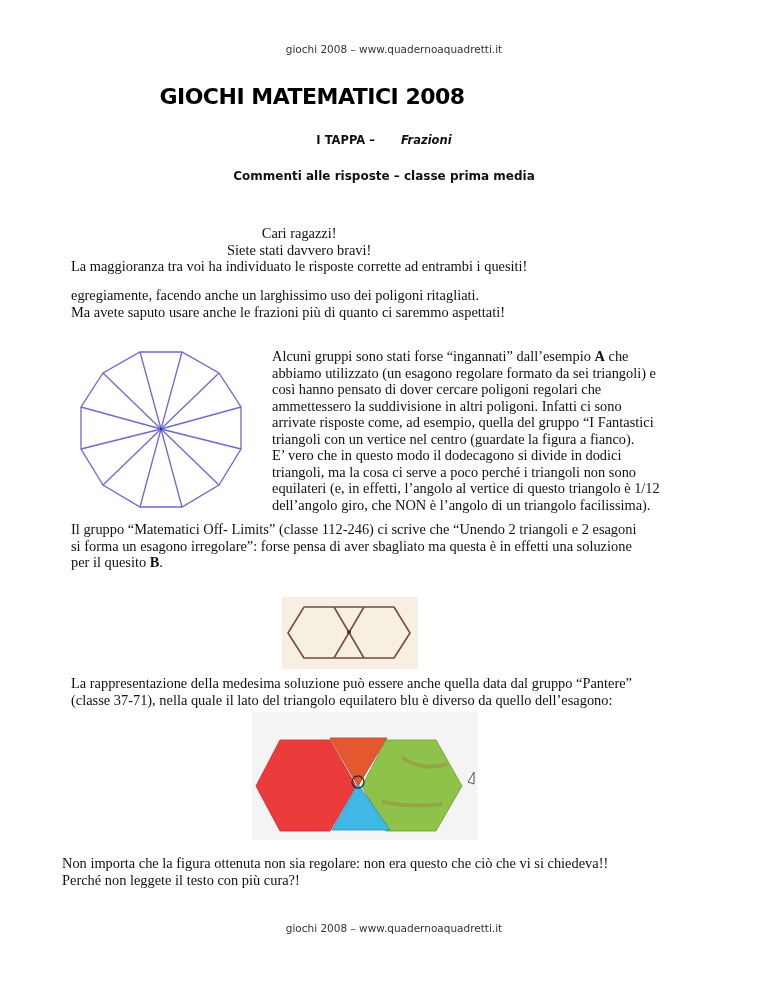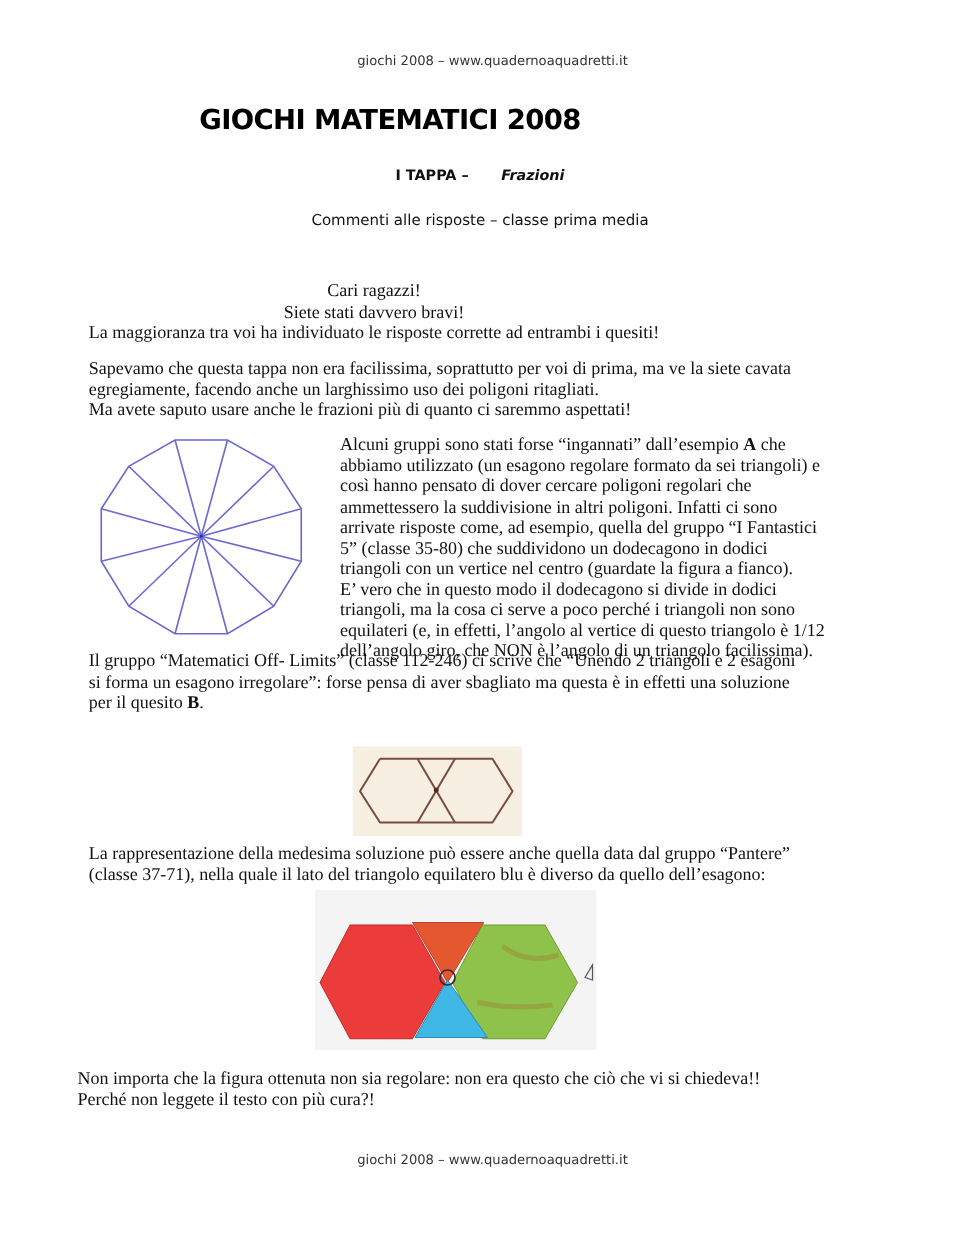--- a/index.html
+++ b/index.html
@@ -15,21 +15,21 @@
     position: absolute; left: 0; top: 84px; width: 624px; text-align: center;
     font-family: "DejaVu Sans", sans-serif; font-size: 22px; font-weight: bold; letter-spacing: -0.5px; color: #000;
   }
   .subtitle {
     position: absolute; left: 0; top: 133px; width: 768px; text-align: center;
     font-family: "DejaVu Sans", sans-serif; font-size: 11.5px; font-weight: bold; color: #111;
   }
   .subtitle i { font-style: italic; margin-left: 22px; }
   .subsub {
     position: absolute; left: 0; top: 169px; width: 768px; text-align: center;
-    font-family: "DejaVu Sans", sans-serif; font-size: 12px; font-weight: normal; color: #111;
+    font-family: "DejaVu Sans", sans-serif; font-size: 12px; font-weight: bold; color: #111;
   }
   .txt {
     position: absolute; font-family: "Liberation Serif", serif; font-size: 14.4px; line-height: 16.5px; color: #111;
   }
   .txt p { margin: 0; white-space: nowrap; }
   .p1 { left: 71px; top: 225px; text-align: center; }
   .p2 { left: 71px; top: 287px; }
   .p3 { left: 272px; top: 348px; }
   .p4 { left: 71px; top: 521px; }
   .p5 { left: 71px; top: 675px; }
@@ -51,21 +51,20 @@
 
   <div class="subsub">Commenti alle risposte – classe prima media</div>
 
   <div class="txt p1">
     <p>Cari ragazzi!</p>
     <p>Siete stati davvero bravi!</p>
     <p>La maggioranza tra voi ha individuato le risposte corrette ad entrambi i quesiti!</p>
   </div>
 
   <div class="txt p2">
-    <p>Sapevamo che questa tappa non era facilissima, soprattutto per voi di prima, ma ve la siete cavata</p>
     <p>egregiamente, facendo anche un larghissimo uso dei poligoni ritagliati.</p>
     <p>Ma avete saputo usare anche le frazioni più di quanto ci saremmo aspettati!</p>
   </div>
 
   <svg class="fig1" width="180" height="170" viewBox="0 0 180 170">
     <g stroke="#6a6ad0" stroke-width="1.3" fill="none">
       <polygon points="56,7 98,7 135,28 157,62 157,104 135,140 98,162 56,162 19,140 -3,104 -3,62 19,28" transform="translate(12,0)"></polygon>
       <g transform="translate(12,0)">
         <line x1="77" y1="84" x2="56" y2="7"></line>
         <line x1="77" y1="84" x2="98" y2="7"></line>
@@ -83,21 +82,20 @@
       </g>
     </g>
   </svg>
 
   <div class="txt p3">
     <p><span>Alcuni gruppi sono stati forse “ingannati” dall’esempio </span><b>A</b><span> che</span></p>
     <p>abbiamo utilizzato (un esagono regolare formato da sei triangoli) e</p>
     <p>così hanno pensato di dover cercare poligoni regolari che</p>
     <p>ammettessero la suddivisione in altri poligoni. Infatti ci sono</p>
     <p>arrivate risposte come, ad esempio, quella del gruppo “I Fantastici</p>
-    <p>5” (classe 35-80) che suddividono un dodecagono in dodici</p>
     <p>triangoli con un vertice nel centro (guardate la figura a fianco).</p>
     <p>E’ vero che in questo modo il dodecagono si divide in dodici</p>
     <p>triangoli, ma la cosa ci serve a poco perché i triangoli non sono</p>
     <p>equilateri (e, in effetti, l’angolo al vertice di questo triangolo è 1/12</p>
     <p>dell’angolo giro, che NON è l’angolo di un triangolo facilissima).</p>
   </div>
 
   <div class="txt p4">
     <p>Il gruppo “Matematici Off- Limits” (classe 112-246) ci scrive che “Unendo 2 triangoli e 2 esagoni</p>
     <p>si forma un esagono irregolare”: forse pensa di aver sbagliato ma questa è in effetti una soluzione</p>

